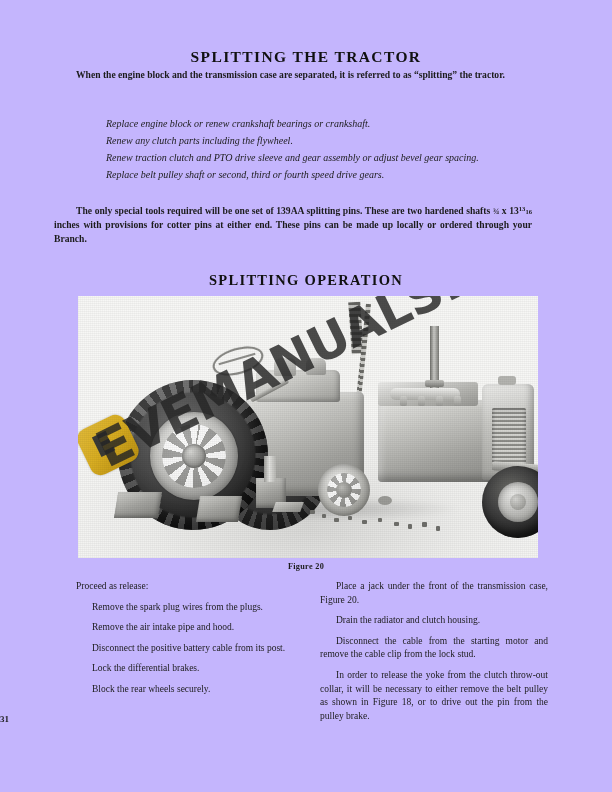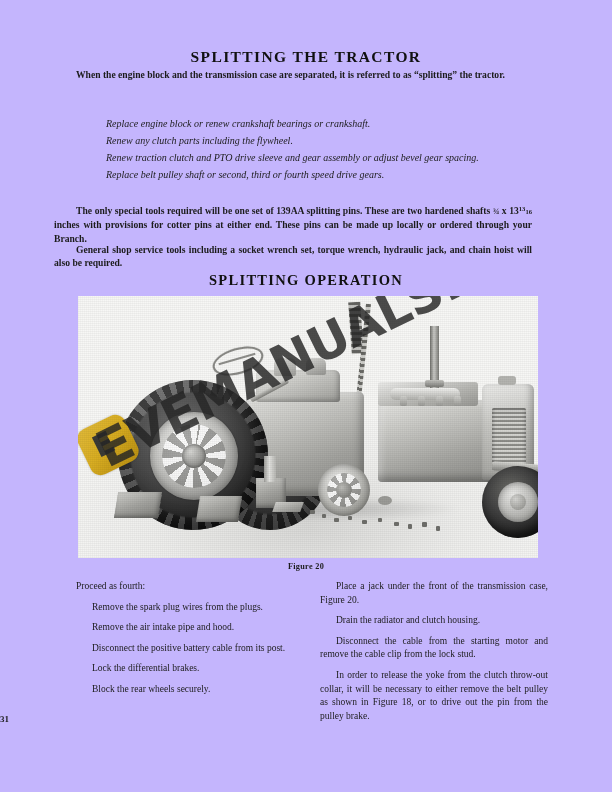--- a/index.html
+++ b/index.html
@@ -393,21 +393,20 @@
 
 
   <div class="listline" style="top:117px;">Replace engine block or renew crankshaft bearings or crankshaft.</div>
   <div class="listline" style="top:134px;">Renew any clutch parts including the flywheel.</div>
   <div class="listline" style="top:151px;">Renew traction clutch and PTO drive sleeve and gear assembly or adjust bevel gear spacing.</div>
   <div class="listline" style="top:168px;">Replace belt pulley shaft or second, third or fourth speed drive gears.</div>
 
 
   <div class="para body-col indent" style="top:202px;"><span>The only special tools required will be one set of 139AA splitting pins. These are two hardened shafts </span><span class="frac">¾</span><span> x 13</span><sup class="f">13</sup><sub class="f">16</sub><span> inches with provisions for cotter pins at either end. These pins can be made up locally or ordered through your Branch.</span></div>
 
-  <div class="para body-col indent" style="top:243px;">General shop service tools including a socket wrench set, torque wrench, hydraulic jack, and chain hoist will also be required.</div>
 
   <div class="section-heading" id="h-splitting-op">SPLITTING OPERATION</div>
 
   <div id="figure-block">
     <div id="figure-photo">
 
       <div class="ground"></div>
 
       <div class="tr chain2"></div>
       <div class="tr chain"></div>
@@ -478,21 +477,21 @@
           <span id="wm-badge-glyph">E</span>
         </div>
         <div id="wm-text">EVEMANUALS.COM</div>
       </div>
     </div>
   </div>
 
   <div id="figure-caption">Figure 20</div>
 
   <div class="col" id="col-left">
-    <p>Proceed as fourth:</p>
+    <p>Proceed as release:</p>
     <p class="ind">Remove the spark plug wires from the plugs.</p>
     <p class="ind">Remove the air intake pipe and hood.</p>
     <p class="ind">Disconnect the positive battery cable from its post.</p>
     <p class="ind">Lock the differential brakes.</p>
     <p class="ind">Block the rear wheels securely.</p>
   </div>
 
   <div class="col" id="col-right">
     <p class="ind">Place a jack under the front of the transmission case, Figure 20.</p>
     <p class="ind">Drain the radiator and clutch housing.</p>

